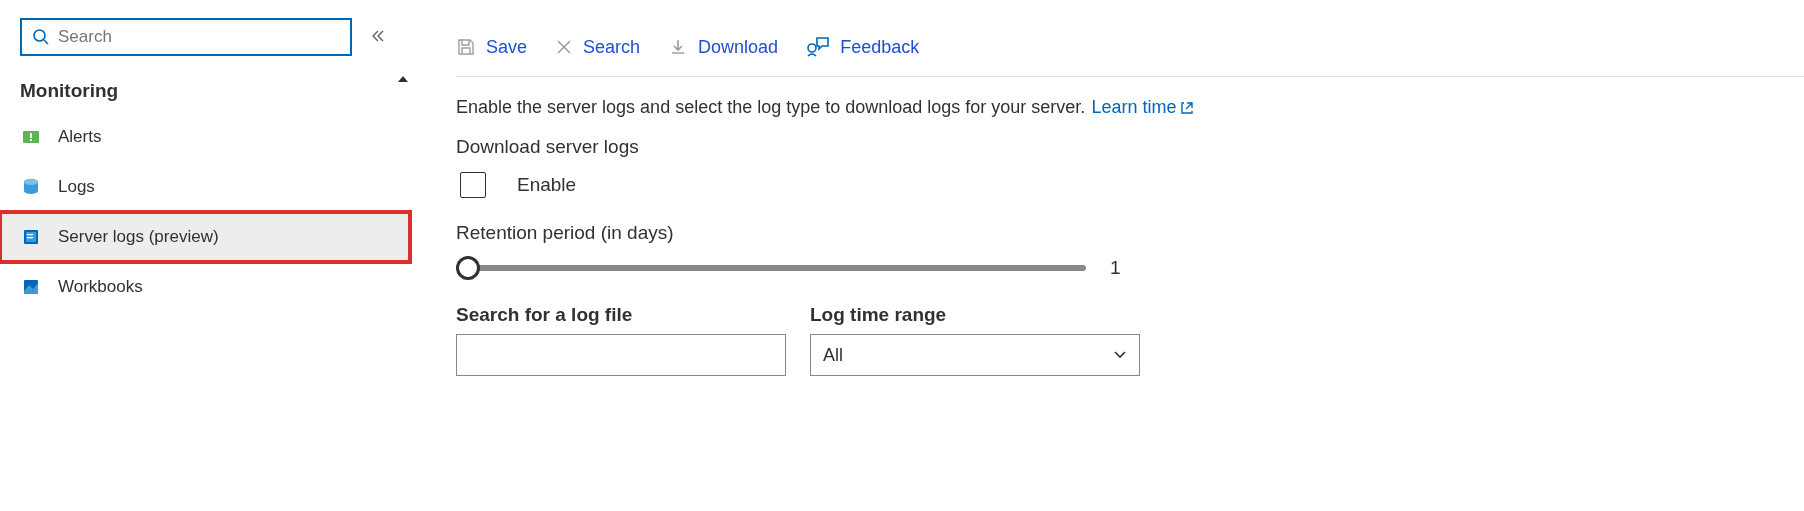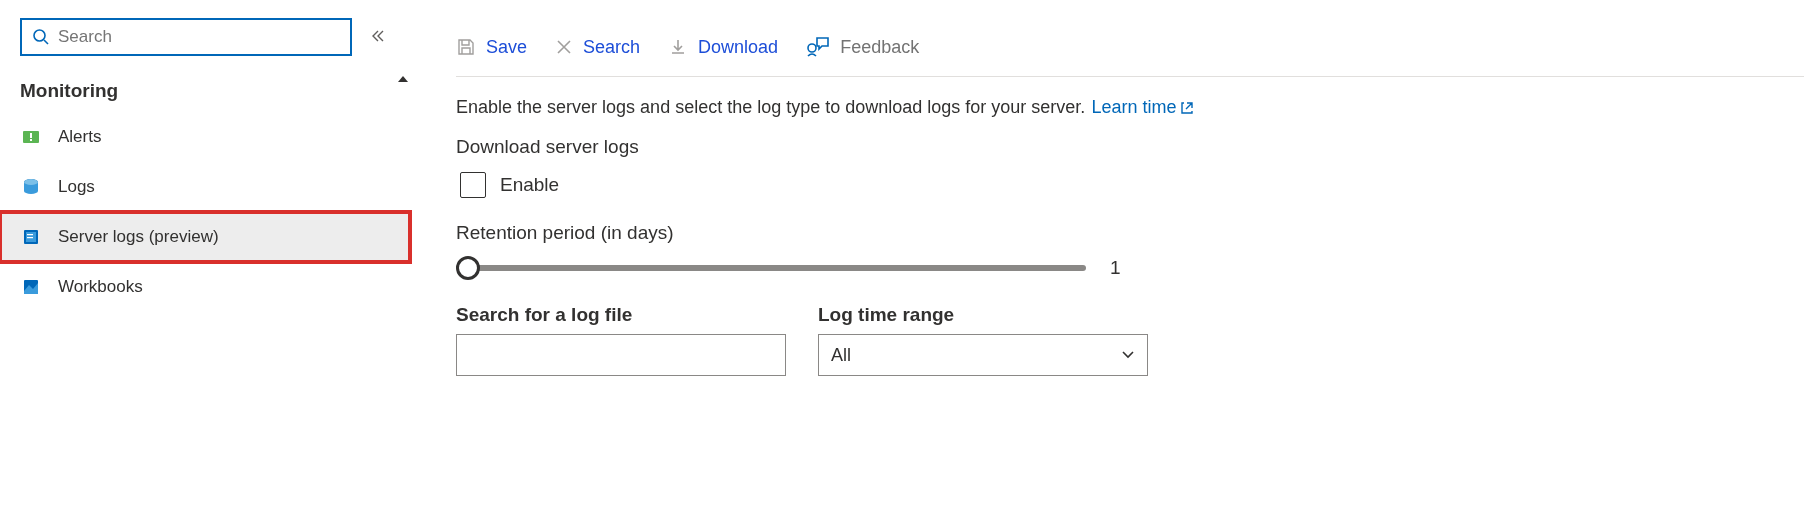--- a/index.html
+++ b/index.html
@@ -104,21 +104,21 @@
     display: flex;
     align-items: center;
     gap: 10px;
     font-size: 18px;
     cursor: pointer;
     background: none;
     border: none;
     font-family: inherit;
   }
   .tool-btn.disabled { color: #1d4ed8; cursor: default; }
-  .tool-btn.enabled { color: #737373; }
+  .tool-btn.enabled { color: #1d4ed8; }
   .tool-btn.enabled svg path, .tool-btn.enabled svg circle { stroke: #0067b8; }
   .desc-row {
     display: flex;
     align-items: center;
     gap: 6px;
     font-size: 18px;
     padding: 20px 8px 10px 0;
   }
   .link {
     color: #0067b8;
@@ -139,21 +139,21 @@
     padding: 6px 0 16px 4px;
   }
   .checkbox {
     width: 26px;
     height: 26px;
     border: 1px solid #323130;
     border-radius: 2px;
     background: #fff;
     cursor: pointer;
   }
-  .cb-label { font-size: 19px; }
+  .cb-label { font-size: 19px; margin-left: 17px; }
   .slider-wrap {
     display: flex;
     align-items: center;
     gap: 24px;
     padding: 4px 0 20px 0;
   }
   .slider {
     position: relative;
     width: 630px;
     height: 24px;
@@ -176,21 +176,21 @@
     height: 24px;
     border: 3px solid #323130;
     border-radius: 50%;
     background: #fff;
     transform: translateY(-50%);
     cursor: pointer;
   }
   .slider-val { font-size: 19px; }
   .form-row {
     display: flex;
-    gap: 32px;
+    gap: 24px;
     padding-top: 4px;
   }
   .form-col { display: flex; flex-direction: column; gap: 8px; }
   .col-label { font-size: 19px; font-weight: 600; }
   .text-input {
     width: 330px;
     height: 42px;
     border: 1px solid #8a8886;
     padding: 0 10px;
     font-size: 16px;

